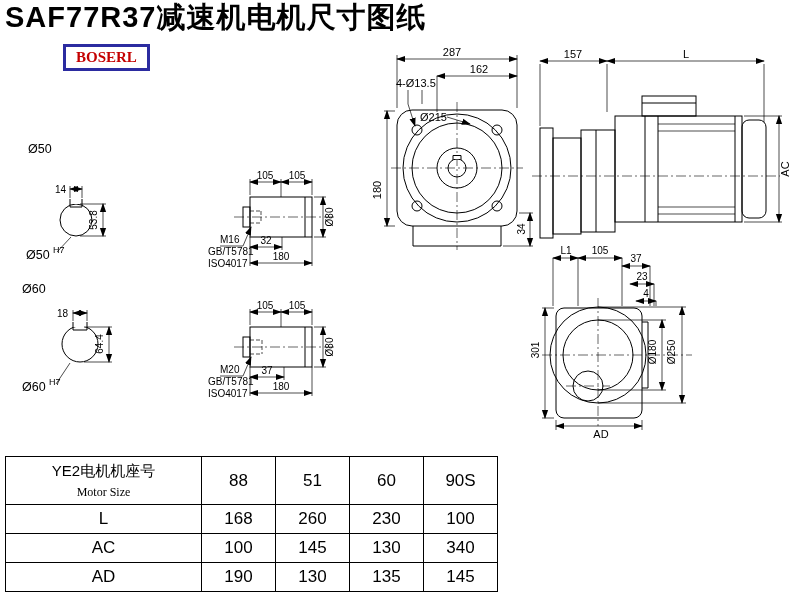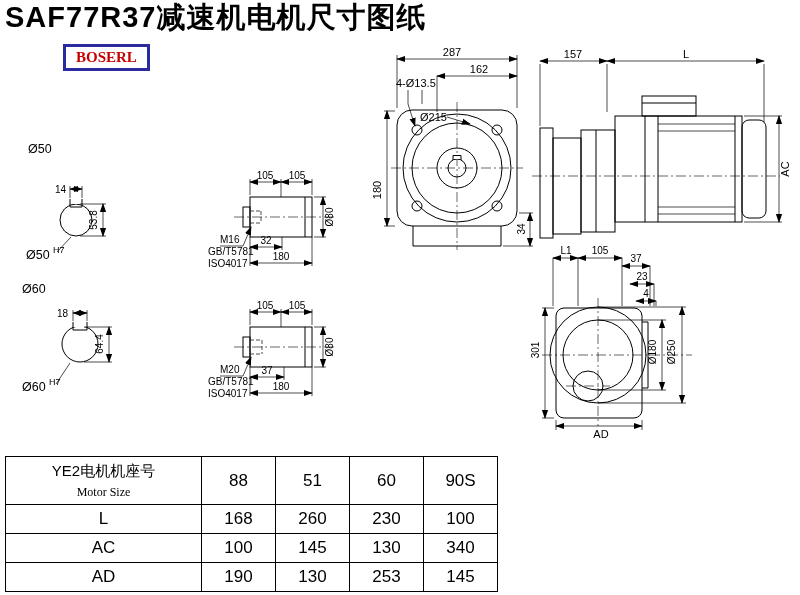--- a/index.html
+++ b/index.html
@@ -285,19 +285,19 @@
       <td>AC</td>
       <td>100</td>
       <td>145</td>
       <td>130</td>
       <td>340</td>
     </tr>
     <tr class="row">
       <td>AD</td>
       <td>190</td>
       <td>130</td>
-      <td>253</td>
+      <td>135</td>
       <td>145</td>
     </tr>
   </tbody>
     </table>
 
 </div>
 
 </body></html>

